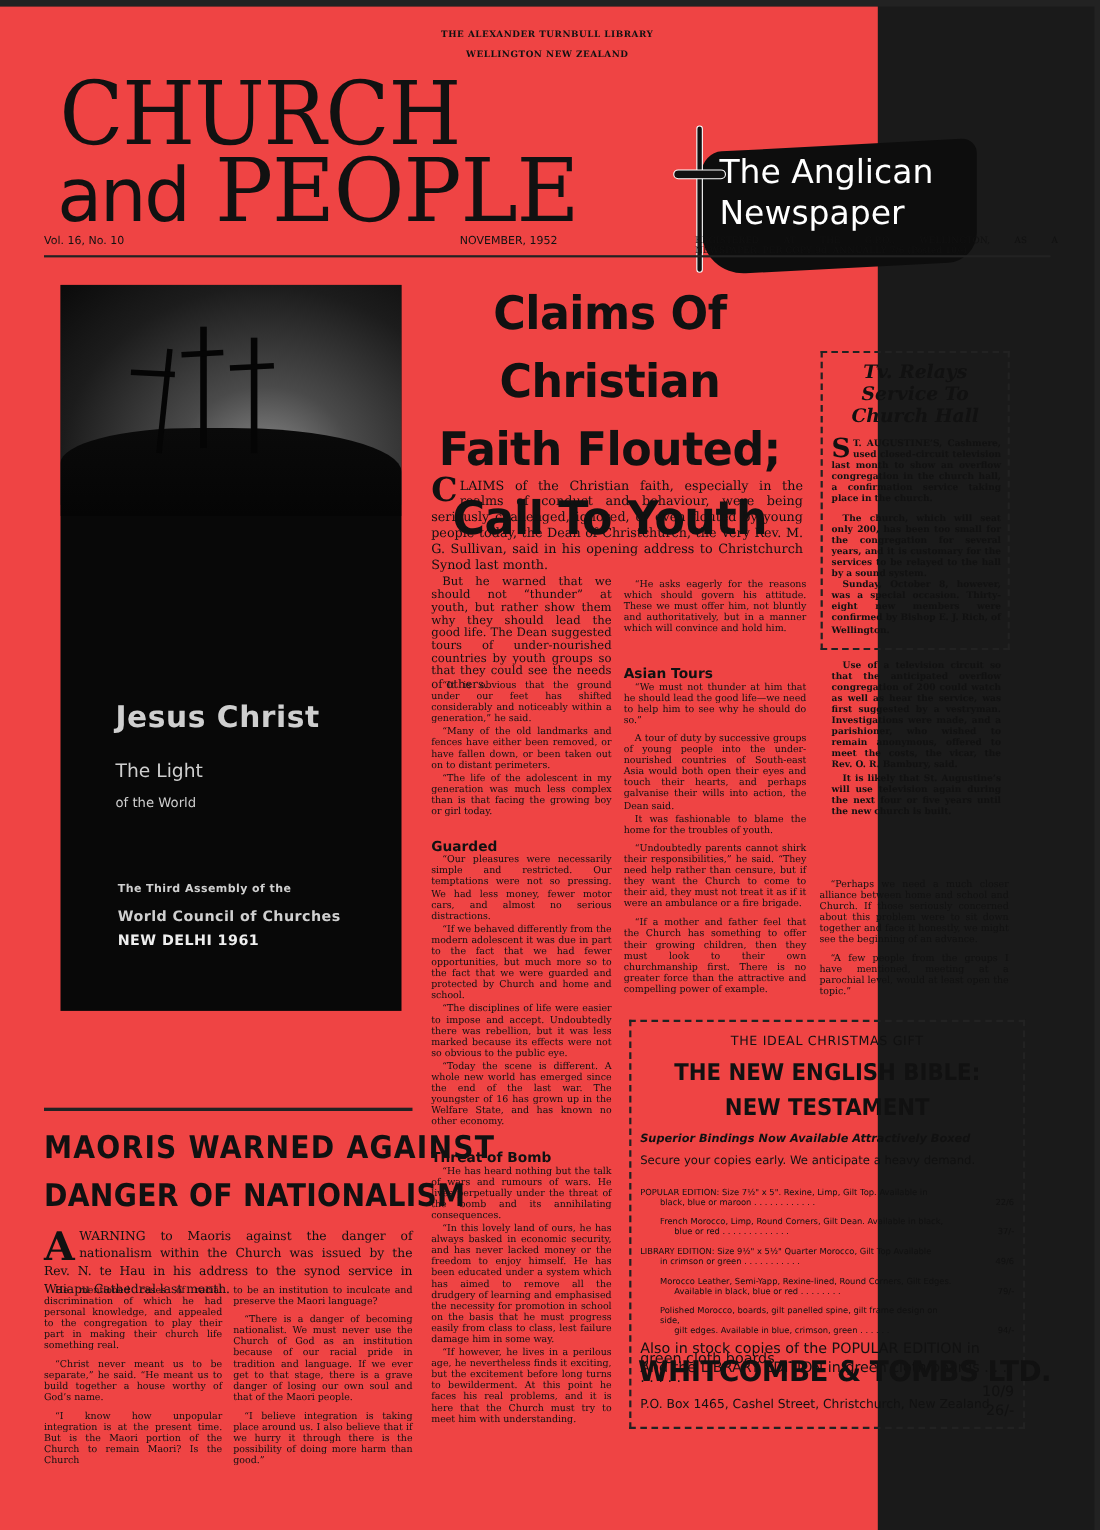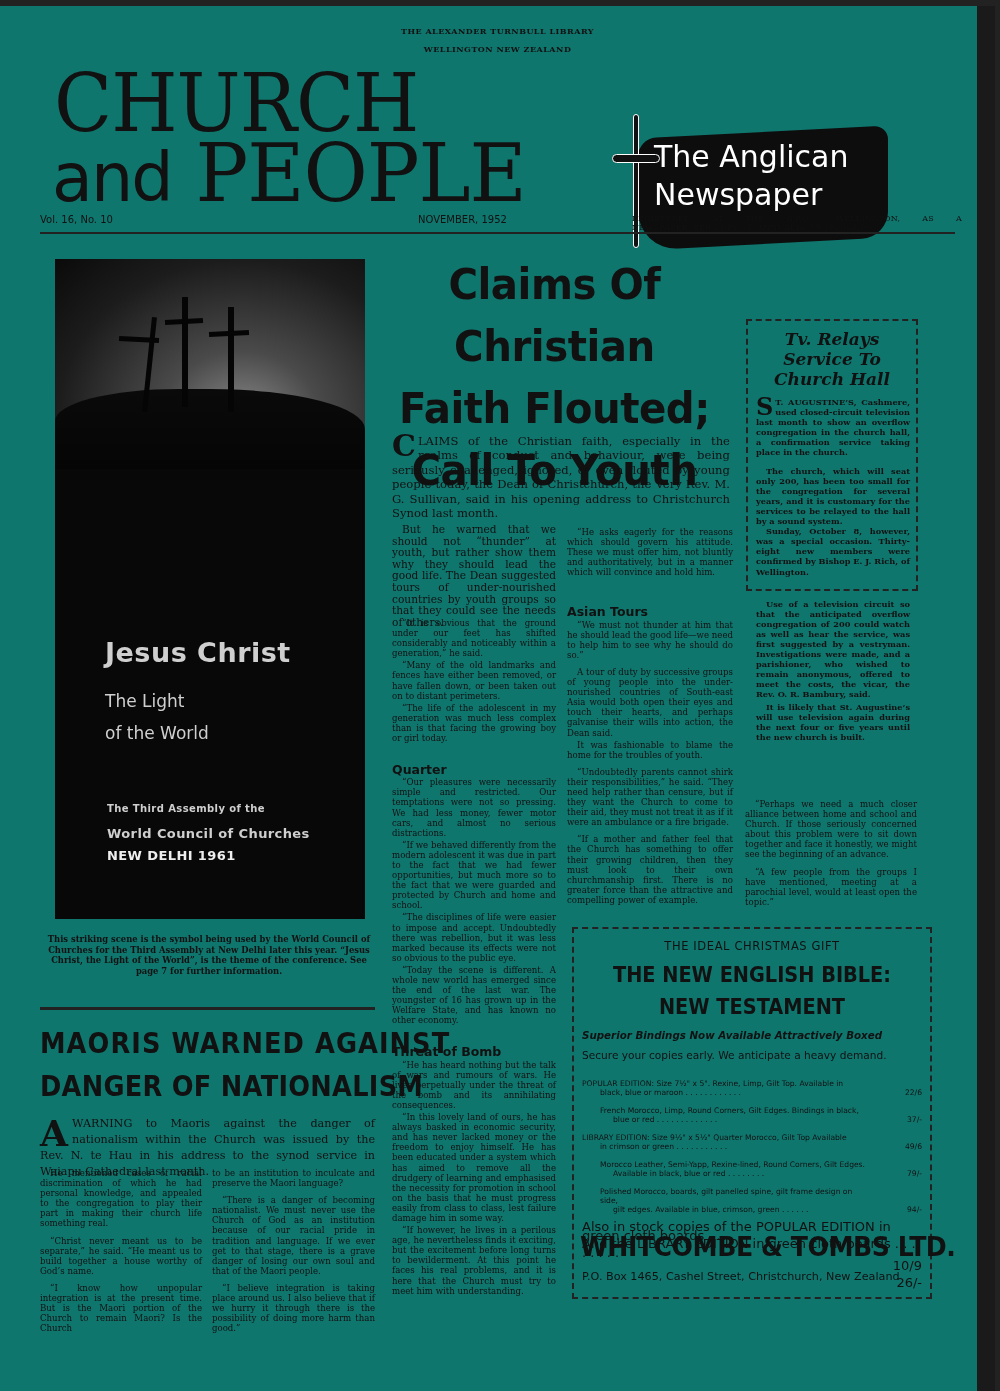--- a/index.html
+++ b/index.html
@@ -1,19 +1,19 @@
 <!DOCTYPE html>
 <html><head>
 <meta charset="utf-8">
 <style>
   * { box-sizing: border-box; margin: 0; padding: 0; }
   html, body { width: 1000px; height: 1391px; background: #1a1a1a; overflow: hidden; }
   .page {
-    position: absolute; left: 0; top: 6px; width: 977px; height: 1385px;
-    background: #0f766e; color: #111;
+    position: absolute; left: 0; top: 6px; width: 798px; height: 1385px;
+    background: #ef4444; color: #111;
     font-family: "DejaVu Serif", serif;
   }
   .edge-right { position: absolute; right: 0; top: 0; width: 5px; height: 1391px; background: #222; }
   .edge-top { position: absolute; left: 0; top: 0; width: 1000px; height: 6px; background: #222; }
 
   
   .library-stamp { position: absolute; left: 0; width: 995px; text-align: center; font-family: "DejaVu Serif", serif; font-weight: bold; font-size: 8px; letter-spacing: 0.5px; }
   .lib1 { top: 20px; }
   .lib2 { top: 38px; }
   .title-church { position: absolute; left: 54px; top: 58px; font-family: "DejaVu Serif", serif; font-size: 80px; font-weight: normal; letter-spacing: -1px; line-height: 1; transform: scaleX(0.95); transform-origin: left; }
@@ -37,21 +37,21 @@
   
   .photo { position: absolute; left: 55px; top: 253px; width: 310px; height: 660px; background: #080808; overflow: hidden; }
   .sky { position: absolute; left: 0; top: 0; width: 310px; height: 200px;
     background: radial-gradient(ellipse at 60% 80%, #8a8a8a 0%, #4a4a4a 30%, #1c1c1c 70%, #0a0a0a 100%); }
   .ground { position: absolute; left: 0; top: 130px; width: 310px; height: 80px;
     background: linear-gradient(#0a0a0a 0%, #050505 100%); border-radius: 40% 50% 0 0; }
   .cr { position: absolute; background: #050505; }
   .photo-text { position: absolute; color: #cfcfcf; font-family: "DejaVu Sans", sans-serif; }
   .pt-title { left: 50px; top: 378px; font-size: 27px; font-weight: bold; letter-spacing: 0.5px; }
   .pt-sub1 { left: 50px; top: 432px; font-size: 17px; }
-  .pt-sub2 { left: 50px; top: 464px; font-size: 17px; }
+  .pt-sub2 { left: 50px; top: 464px; font-size: 12px; }
   .pt-a1 { left: 52px; top: 544px; font-size: 10px; font-weight: bold; letter-spacing: 0.4px; }
   .pt-a2 { left: 52px; top: 567px; font-size: 13px; font-weight: bold; letter-spacing: 0.4px; }
   .pt-a3 { left: 52px; top: 589px; font-size: 13px; font-weight: bold; color: #eee; letter-spacing: 0.4px; }
   .caption { position: absolute; left: 44px; top: 928px; width: 330px; text-align: center; font-size: 8.4px; font-weight: bold; line-height: 10.5px; }
 
   
   .maori-head { position: absolute; left: 40px; top: 1016px; width: 335px; font-family: "DejaVu Sans", sans-serif; font-weight: bold; font-size: 28.5px; line-height: 43px; text-align: justify; letter-spacing: -0.8px; transform: scaleX(0.9); transform-origin: left; white-space: nowrap; }
   .maori-head span { display: block; }
   .maori-lead { position: absolute; left: 40px; top: 1110px; width: 335px; font-size: 11.2px; line-height: 16px; text-align: justify; }
   .dropcap { float: left; font-size: 36px; line-height: 30px; font-weight: bold; margin-right: 4px; margin-top: 2px; }
@@ -131,21 +131,20 @@
     <div class="cr" style="left:110px;top:60px;width:38px;height:5px;transform:rotate(-3deg);"></div>
     <div class="cr" style="left:173px;top:48px;width:6px;height:105px;"></div>
     <div class="cr" style="left:154px;top:72px;width:40px;height:5px;transform:rotate(-3deg);"></div>
     <div class="photo-text pt-title">Jesus Christ</div>
     <div class="photo-text pt-sub1">The Light</div>
     <div class="photo-text pt-sub2">of the World</div>
     <div class="photo-text pt-a1">The Third Assembly of the</div>
     <div class="photo-text pt-a2">World Council of Churches</div>
     <div class="photo-text pt-a3">NEW DELHI 1961</div>
   </div>
-  <div class="caption">This striking scene is the symbol being used by the World Council of Churches for the Third Assembly at New Delhi later this year. “Jesus Christ, the Light of the World”, is the theme of the conference. See page 7 for further information.</div>
   <div class="rule" style="left:40px;top:1001px;width:335px;height:3px;"></div>
 
   <div class="maori-head">
     <span style="letter-spacing:1.2px;">MAORIS WARNED AGAINST</span>
     <span style="letter-spacing:0.3px;">DANGER OF NATIONALISM</span>
   </div>
   <div class="maori-lead">
     <span class="dropcap">A</span><span>WARNING to Maoris against the danger of nationalism within the Church was issued by the Rev. N. te Hau in his address to the synod service in Waiapu Cathedral last month.</span>
   </div>
   <div class="col-text" style="left:40px;top:1162px;width:162px;">
@@ -167,21 +166,21 @@
   <div class="main-lead">
     <span class="dc">C</span><span>LAIMS of the Christian faith, especially in the realms of conduct and behaviour, were being seriously challenged, ignored, or even flouted by young people today, the Dean of Christchurch, the Very Rev. M. G. Sullivan, said in his opening address to Christchurch Synod last month.</span>
   </div>
   <div class="second-lead">
     <p>But he warned that we should not “thunder” at youth, but rather show them why they should lead the good life. The Dean suggested tours of under-nourished countries by youth groups so that they could see the needs of others.</p>
   </div>
   <div class="col-text" style="left:392px;top:612px;width:164px;">
     <p>“It is obvious that the ground under our feet has shifted considerably and noticeably within a generation,” he said.</p>
     <p>“Many of the old landmarks and fences have either been removed, or have fallen down, or been taken out on to distant perimeters.</p>
     <p>“The life of the adolescent in my generation was much less complex than is that facing the growing boy or girl today.</p>
-    <p class="subhead" style="margin-top:22px;">Quarter</p>
+    <p class="subhead" style="margin-top:22px;">Guarded</p>
     <p>“Our pleasures were necessarily simple and restricted. Our temptations were not so pressing. We had less money, fewer motor cars, and almost no serious distractions.</p>
     <p>“If we behaved differently from the modern adolescent it was due in part to the fact that we had fewer opportunities, but much more so to the fact that we were guarded and protected by Church and home and school.</p>
     <p>“The disciplines of life were easier to impose and accept. Undoubtedly there was rebellion, but it was less marked because its effects were not so obvious to the public eye.</p>
     <p>“Today the scene is different. A whole new world has emerged since the end of the last war. The youngster of 16 has grown up in the Welfare State, and has known no other economy.</p>
     <p class="subhead" style="margin-top:22px;">Threat of Bomb</p>
     <p>“He has heard nothing but the talk of wars and rumours of wars. He lives perpetually under the threat of the bomb and its annihilating consequences.</p>
     <p>“In this lovely land of ours, he has always basked in economic security, and has never lacked money or the freedom to enjoy himself. He has been educated under a system which has aimed to remove all the drudgery of learning and emphasised the necessity for promotion in school on the basis that he must progress easily from class to class, lest failure damage him in some way.</p>
     <p>“If however, he lives in a perilous age, he nevertheless finds it exciting, but the excitement before long turns to bewilderment. At this point he faces his real problems, and it is here that the Church must try to meet him with understanding.</p>
   </div>
   <div class="col-text" style="left:567px;top:521px;width:166px;">
@@ -220,21 +219,21 @@
       <div>NEW TESTAMENT</div>
     </div>
     <div class="ad-t3">Superior Bindings Now Available Attractively Boxed</div>
     <div class="ad-t4">Secure your copies early. We anticipate a heavy demand.</div>
     <div class="ad-list">
       <div class="ad-item">
         <span class="desc"><span>POPULAR EDITION: Size 7½" x 5". Rexine, Limp, Gilt Top. Available in</span><span class="l2">black, blue or maroon  .  .  .  .  .  .  .  .  .  .  .  .</span></span>
         <span class="price">22/6</span>
       </div>
       <div class="ad-item indent">
-        <span class="desc"><span>French Morocco, Limp, Round Corners, Gilt Edges. Bindings in black,</span><span class="l2">blue or red  .  .  .  .  .  .  .  .  .  .  .  .  .</span></span>
+        <span class="desc"><span>French Morocco, Limp, Round Corners, Gilt Dean. Available in black,</span><span class="l2">blue or red  .  .  .  .  .  .  .  .  .  .  .  .  .</span></span>
         <span class="price">37/-</span>
       </div>
       <div class="ad-item">
         <span class="desc"><span>LIBRARY EDITION: Size 9½" x 5½" Quarter Morocco, Gilt Top Available</span><span class="l2">in crimson or green  .  .  .  .  .  .  .  .  .  .  .</span></span>
         <span class="price">49/6</span>
       </div>
       <div class="ad-item indent">
         <span class="desc"><span>Morocco Leather, Semi-Yapp, Rexine-lined, Round Corners, Gilt Edges.</span><span class="l2">Available in black, blue or red  .  .  .  .  .  .  .  .</span></span>
         <span class="price">79/-</span>
       </div>

